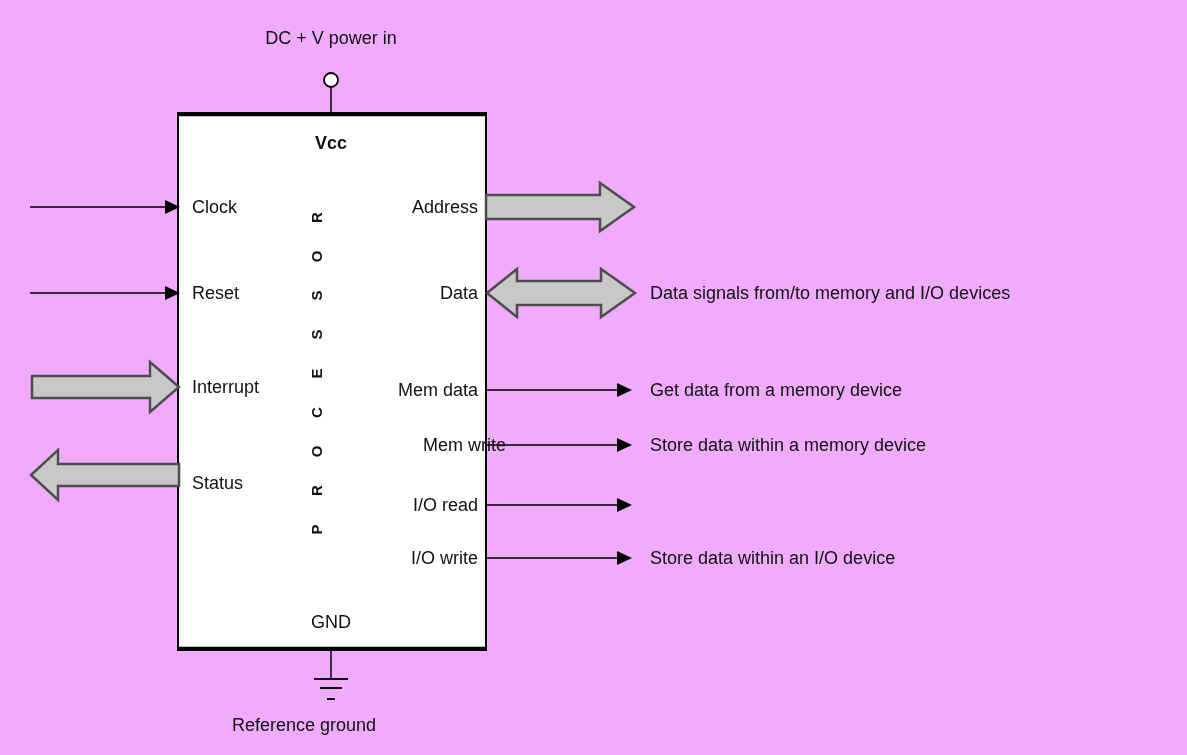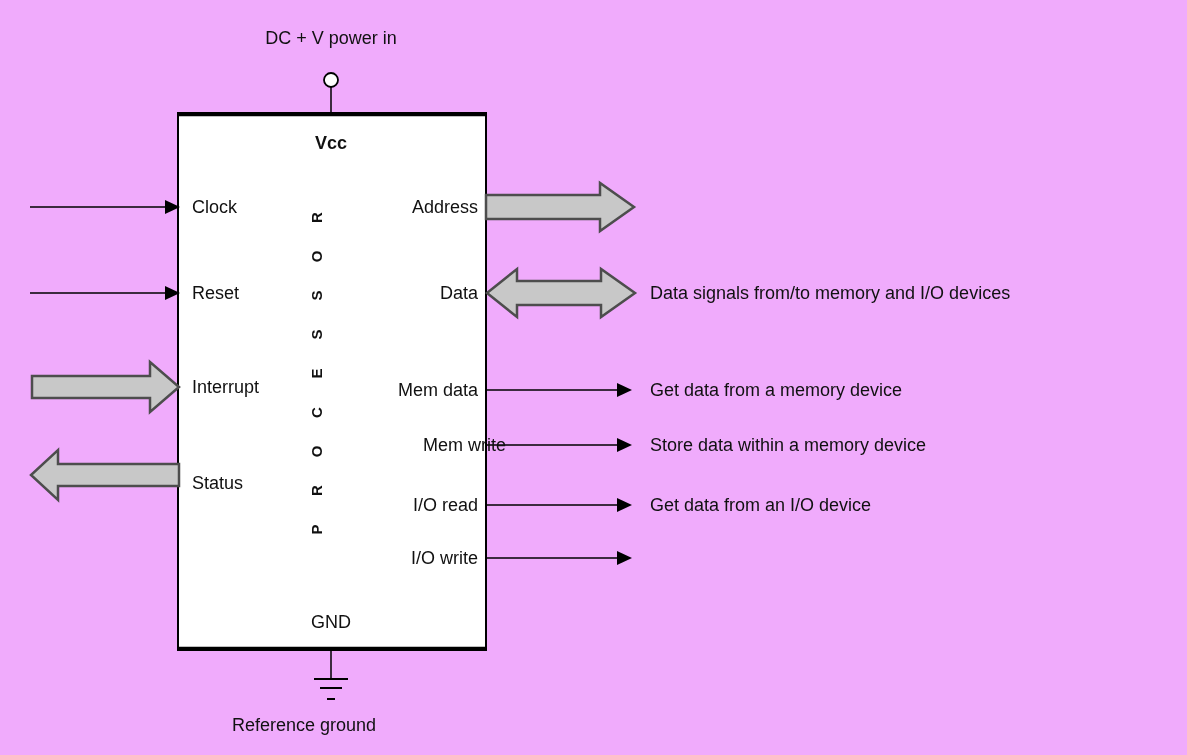--- a/index.html
+++ b/index.html
@@ -126,17 +126,17 @@
   <div class="lbl right-aligned" style="right:709px; top:198px;">Address</div>
   <div class="lbl right-aligned" style="right:709px; top:284px;">Data</div>
   <div class="lbl right-aligned" style="right:709px; top:381px;">Mem data</div>
   <div class="lbl right-aligned" style="right:681px; top:436px;">Mem write</div>
   <div class="lbl right-aligned" style="right:709px; top:496px;">I/O read</div>
   <div class="lbl right-aligned" style="right:709px; top:549px;">I/O write</div>
 
   <div class="lbl" style="left:650px; top:284px;">Data signals from/to memory and I/O devices</div>
   <div class="lbl" style="left:650px; top:381px;">Get data from a memory device</div>
   <div class="lbl" style="left:650px; top:436px;">Store data within a memory device</div>
-  <div class="lbl" style="left:650px; top:496px;">Get data from an I/O device</div>
+  <div class="lbl" style="left:650px; top:549px;">Store data within an I/O device</div>
 
   <div class="lbl" style="left:232px; top:716px;text-align:right;">Reference ground</div>
 
 </div>
 
 </body></html>

